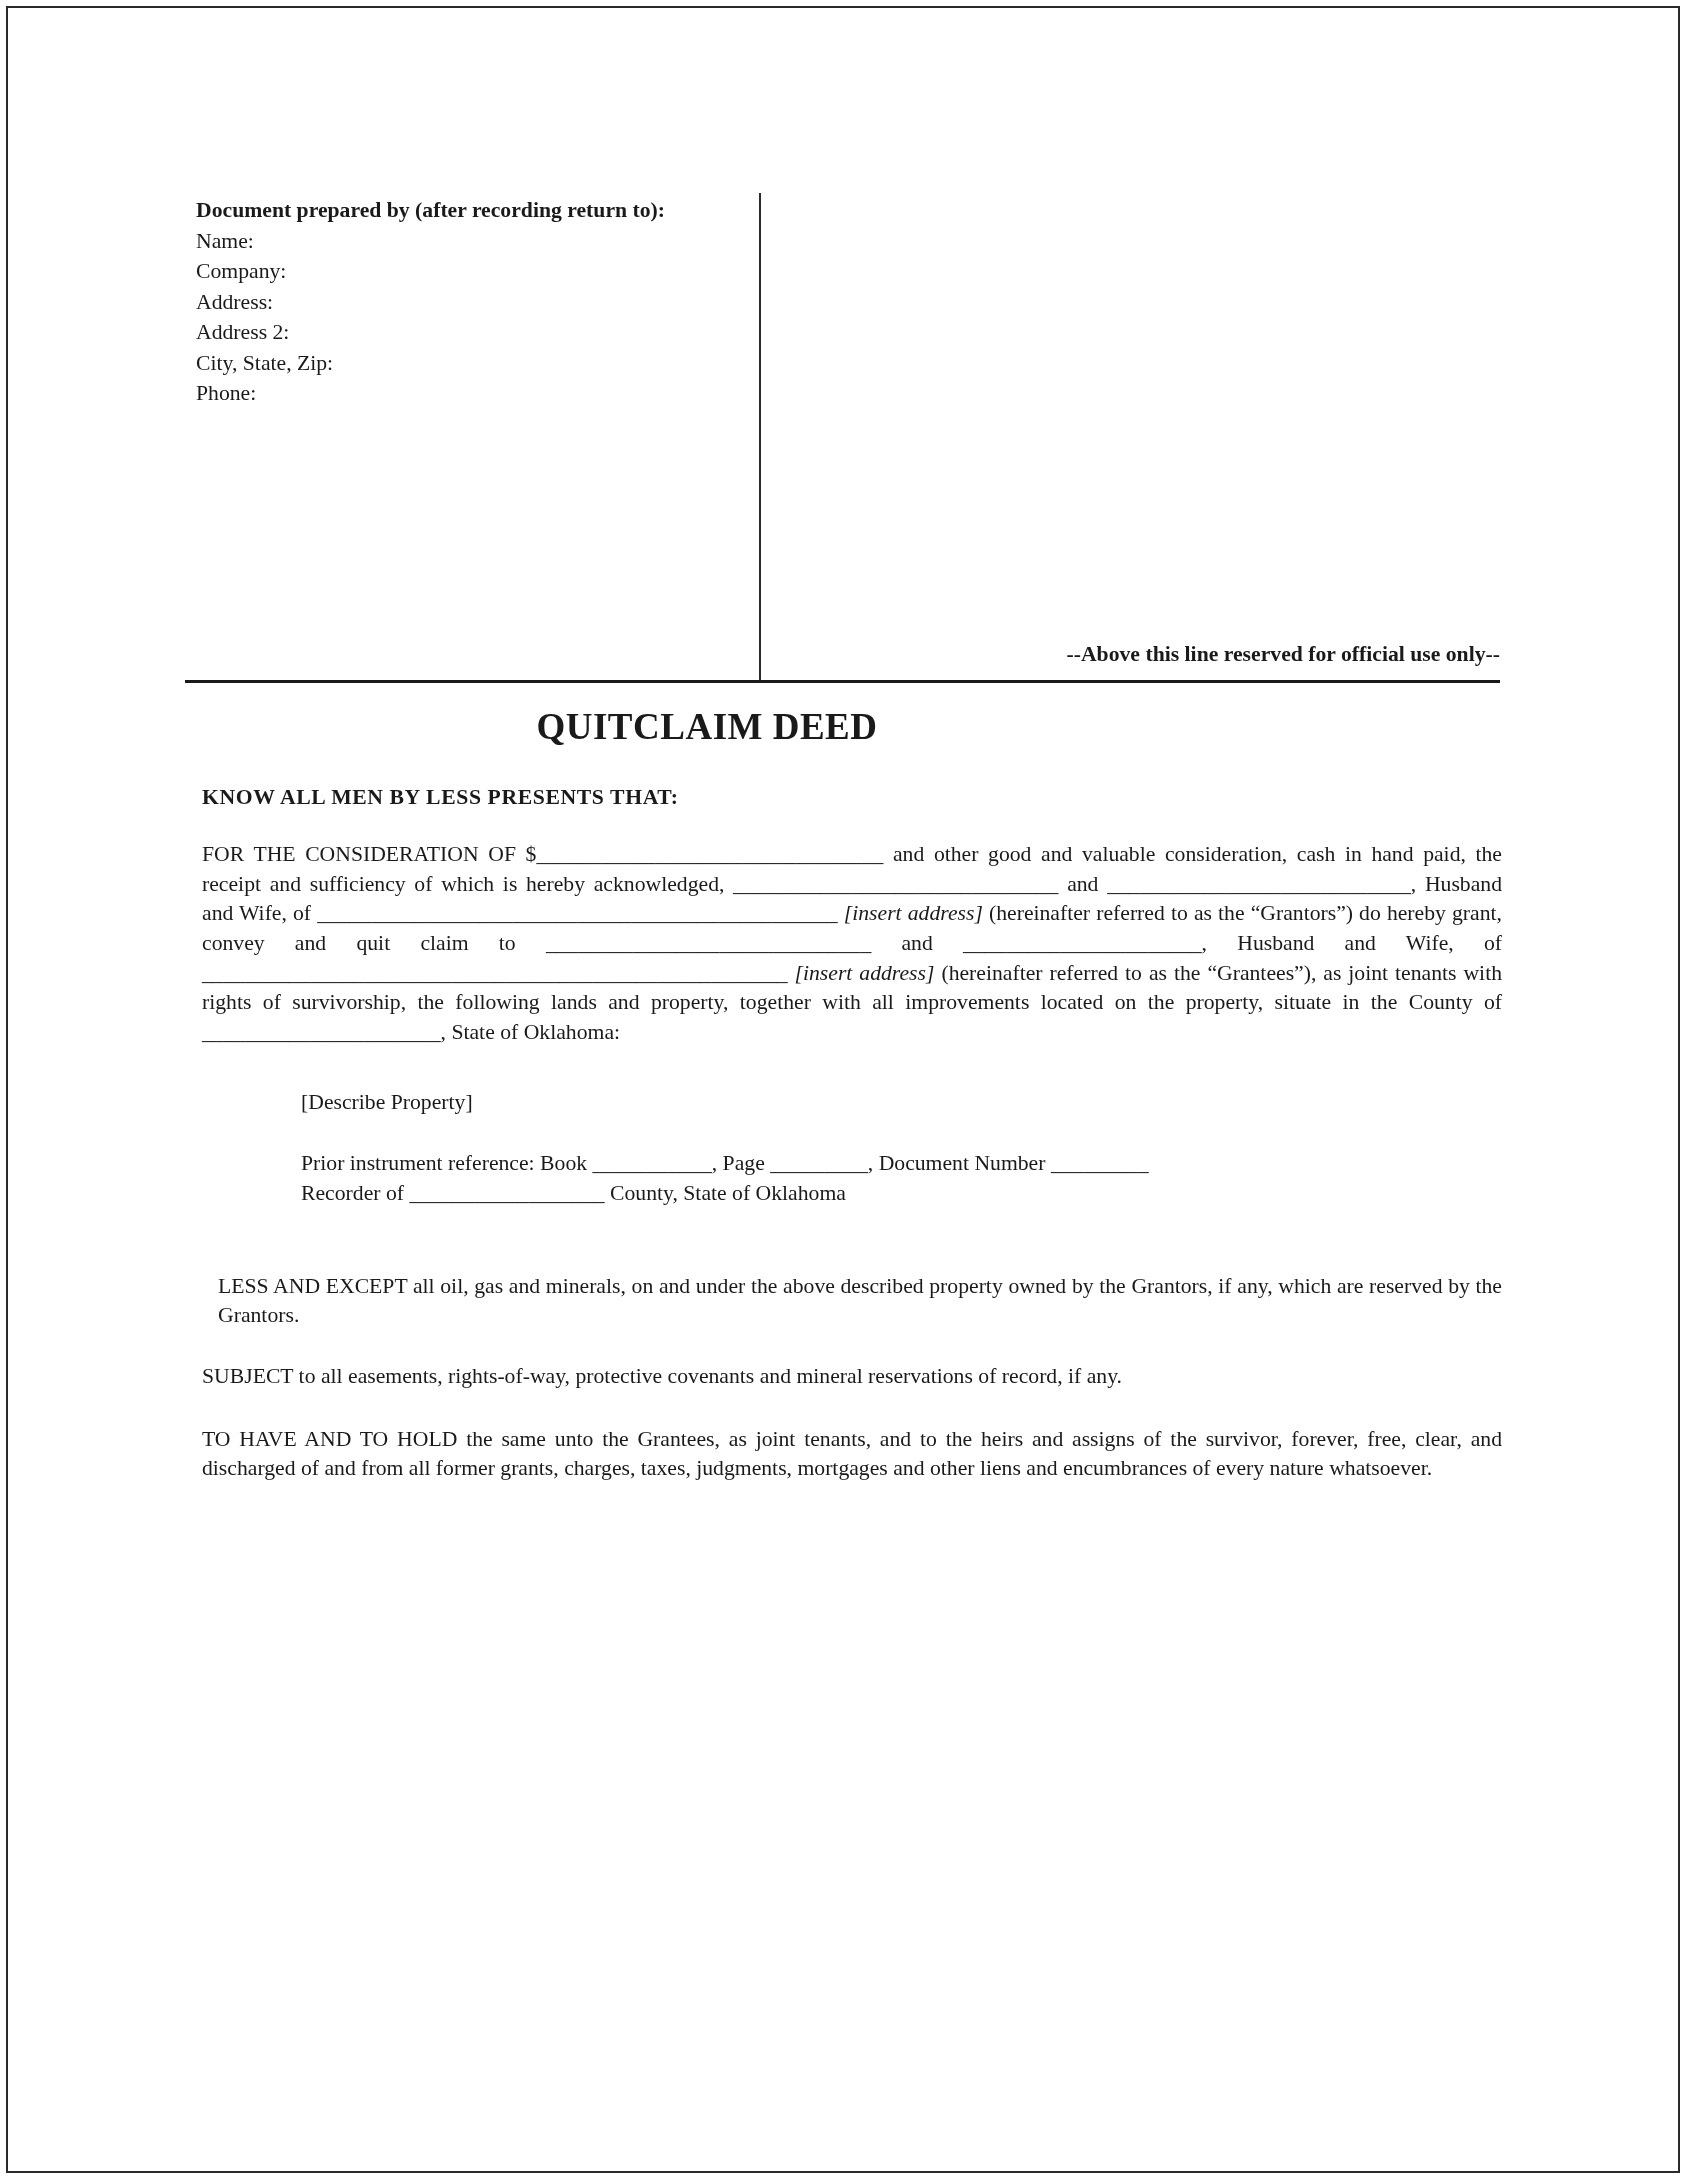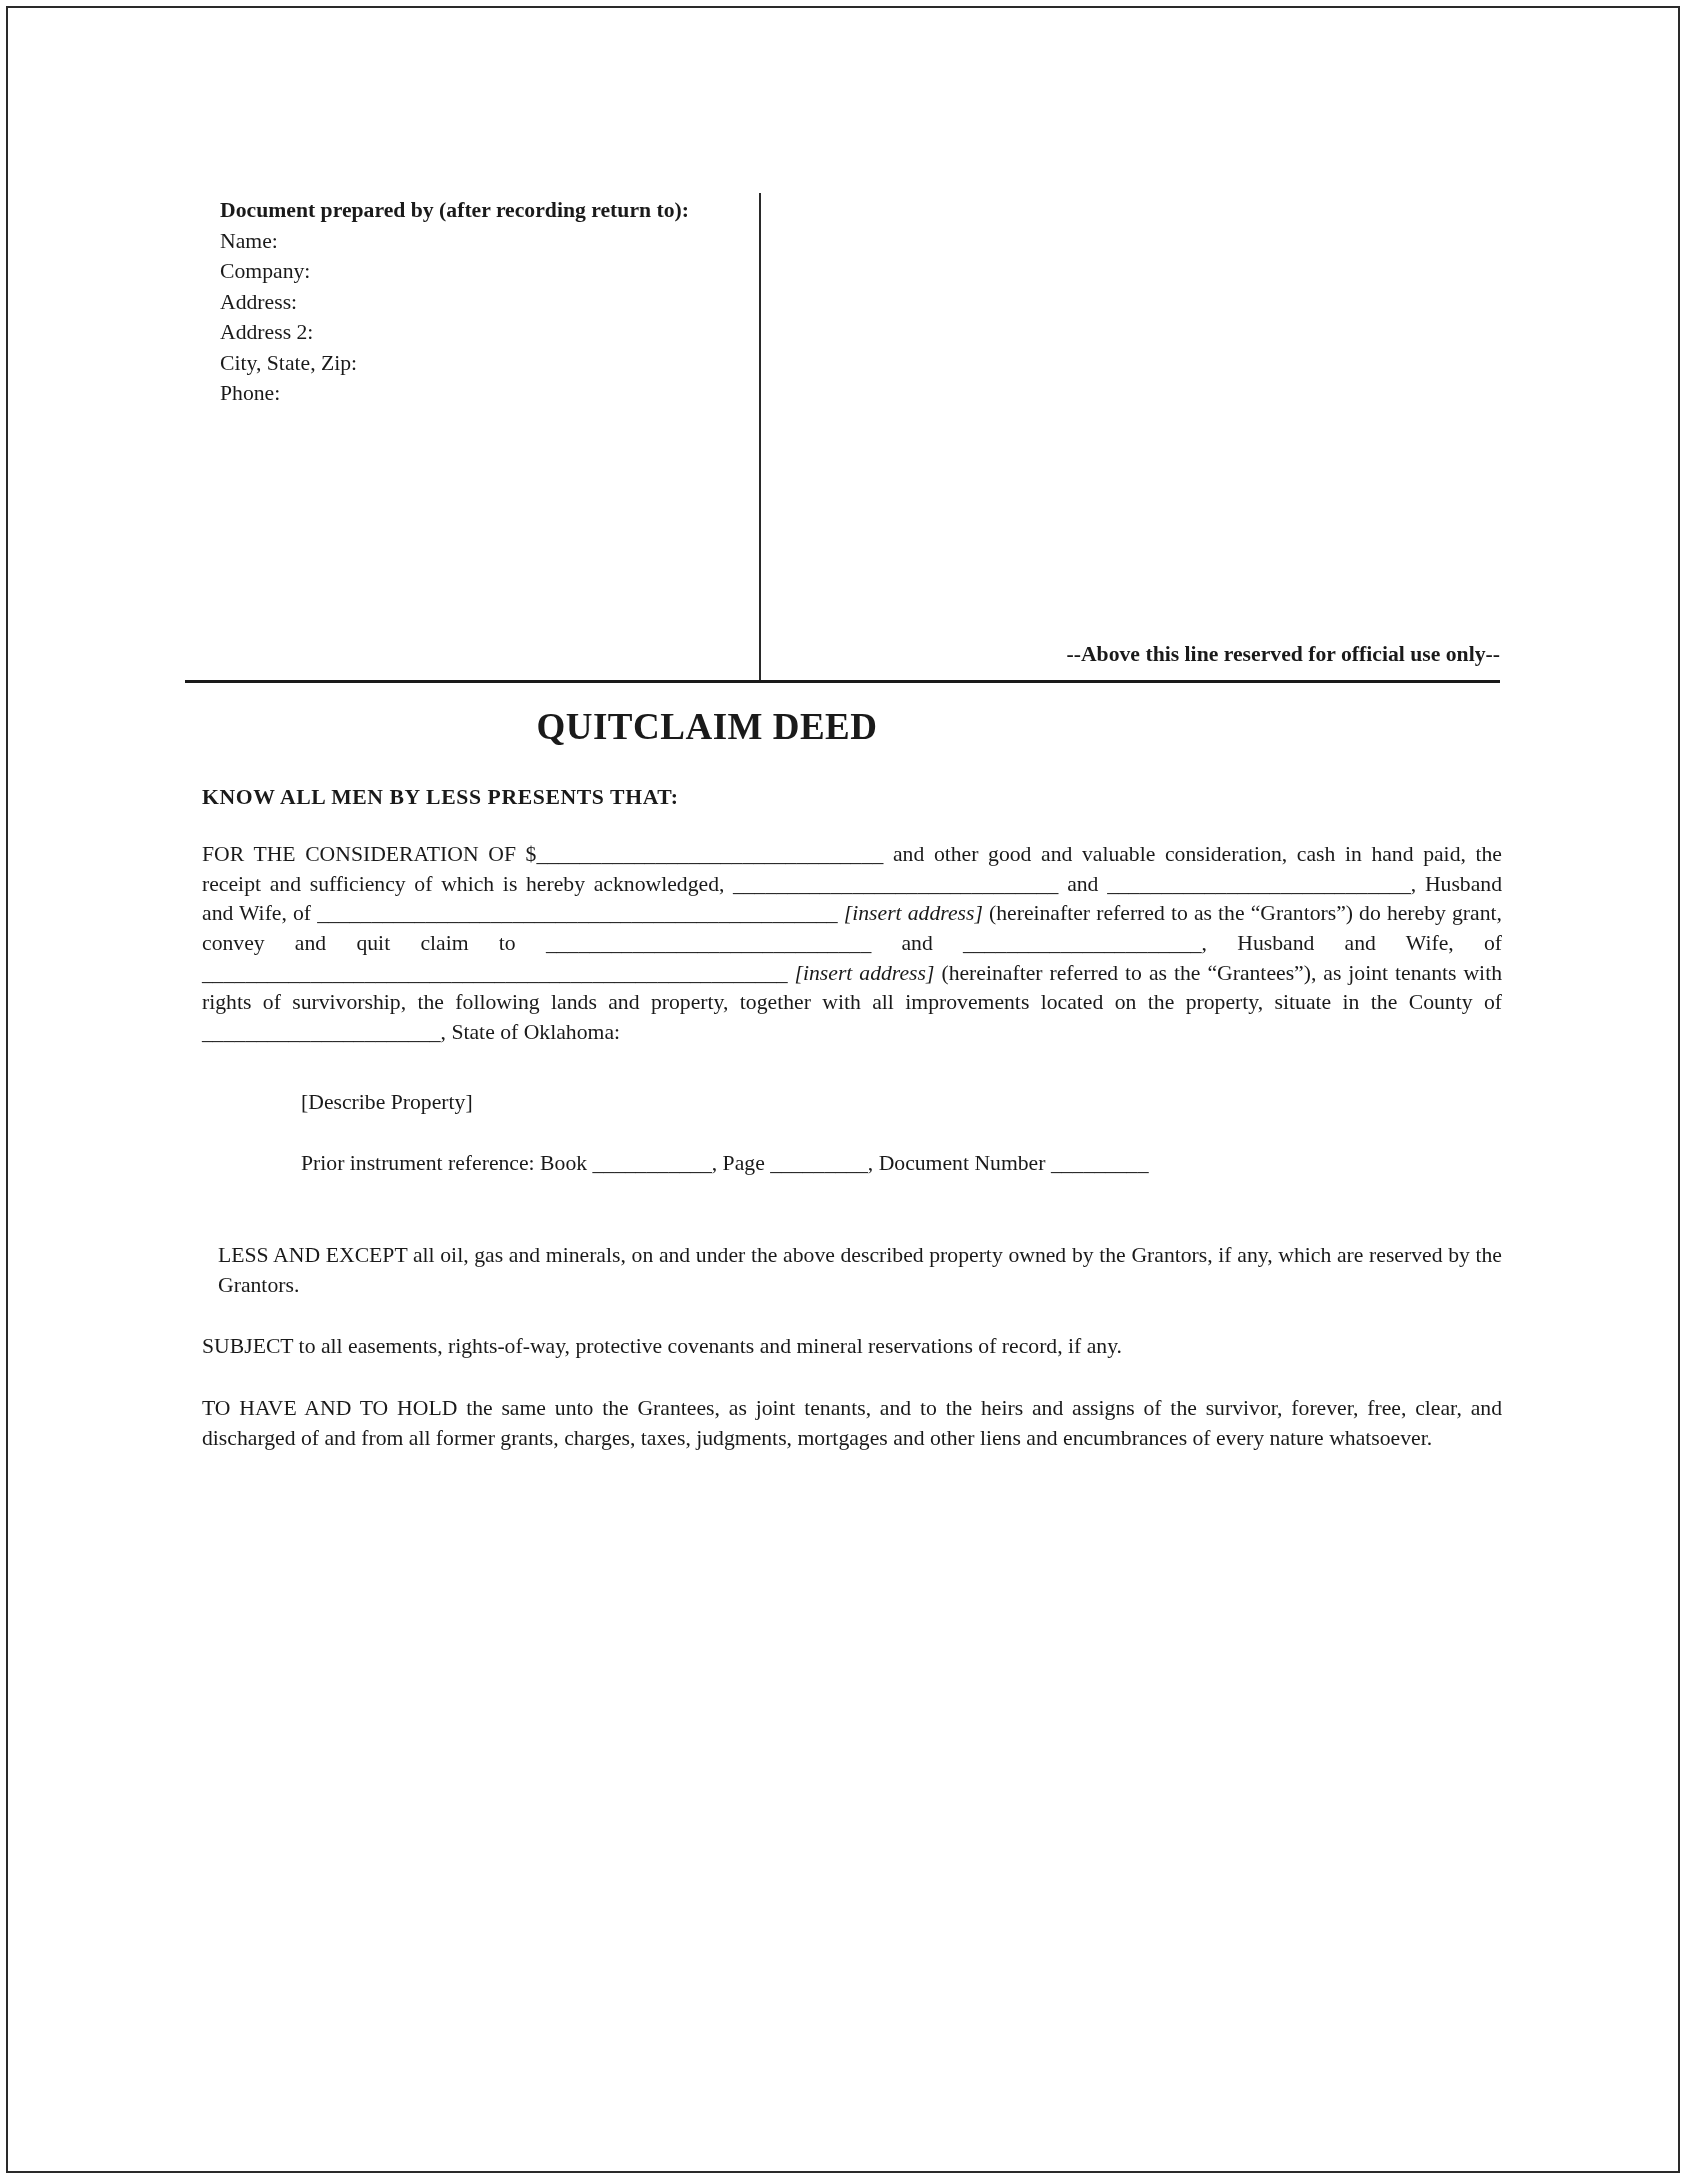--- a/index.html
+++ b/index.html
@@ -16,21 +16,21 @@
     -webkit-font-smoothing: antialiased;
   }
   .sheet-border {
     position: absolute;
     left: 5.9px; top: 5.9px; right: 5.9px; bottom: 5.9px;
     border: 2px solid #2a2a2a;
     pointer-events: none;
   }
   .prepared {
     position: absolute;
-    left: 220px; top: 195px;
+    left: 196px; top: 195px;
     width: 552px;
     font-size: 21.7px;
     line-height: 30.5px;
   }
   .prepared-title {
     font-weight: bold;
     text-align: justify;
     text-align-last: left;
   }
   .prepared-field {
@@ -125,20 +125,21 @@
 <div class="content">
 
   <div class="know-heading">KNOW ALL MEN BY LESS PRESENTS THAT:</div>
 
   <p class="body-par"><span>FOR THE CONSIDERATION OF $________________________________ and other good and valuable consideration, cash in hand paid, the receipt and sufficiency of which is hereby acknowledged, ______________________________ and ____________________________, Husband and Wife, of ________________________________________________ </span><span class="it">[insert address]</span><span> (hereinafter referred to as the “Grantors”) do hereby grant, convey and quit claim to ______________________________ and ______________________, Husband and Wife, of ______________________________________________________ </span><span class="it">[insert address]</span><span> (hereinafter referred to as the “Grantees”), as joint tenants with rights of survivorship, the following lands and property, together with all improvements located on the property, situate in the County of ______________________, State of Oklahoma:</span></p>
 
   <div class="describe-property">[Describe Property]</div>
 
   <div class="prior-ref">
     <div>Prior instrument reference: Book ___________, Page _________, Document Number _________</div>
+    <div>Recorder of __________________ County, State of Oklahoma</div>
   </div>
 
   <p class="body-par par-less">LESS AND EXCEPT all oil, gas and minerals, on and under the above described property owned by the Grantors, if any, which are reserved by the Grantors.</p>
 
   <p class="body-par par-subject">SUBJECT to all easements, rights-of-way, protective covenants and mineral reservations of record, if any.</p>
 
   <p class="body-par par-tohave">TO HAVE AND TO HOLD the same unto the Grantees, as joint tenants, and to the heirs and assigns of the survivor, forever, free, clear, and discharged of and from all former grants, charges, taxes, judgments, mortgages and other liens and encumbrances of every nature whatsoever.</p>
 
 
 </div>

